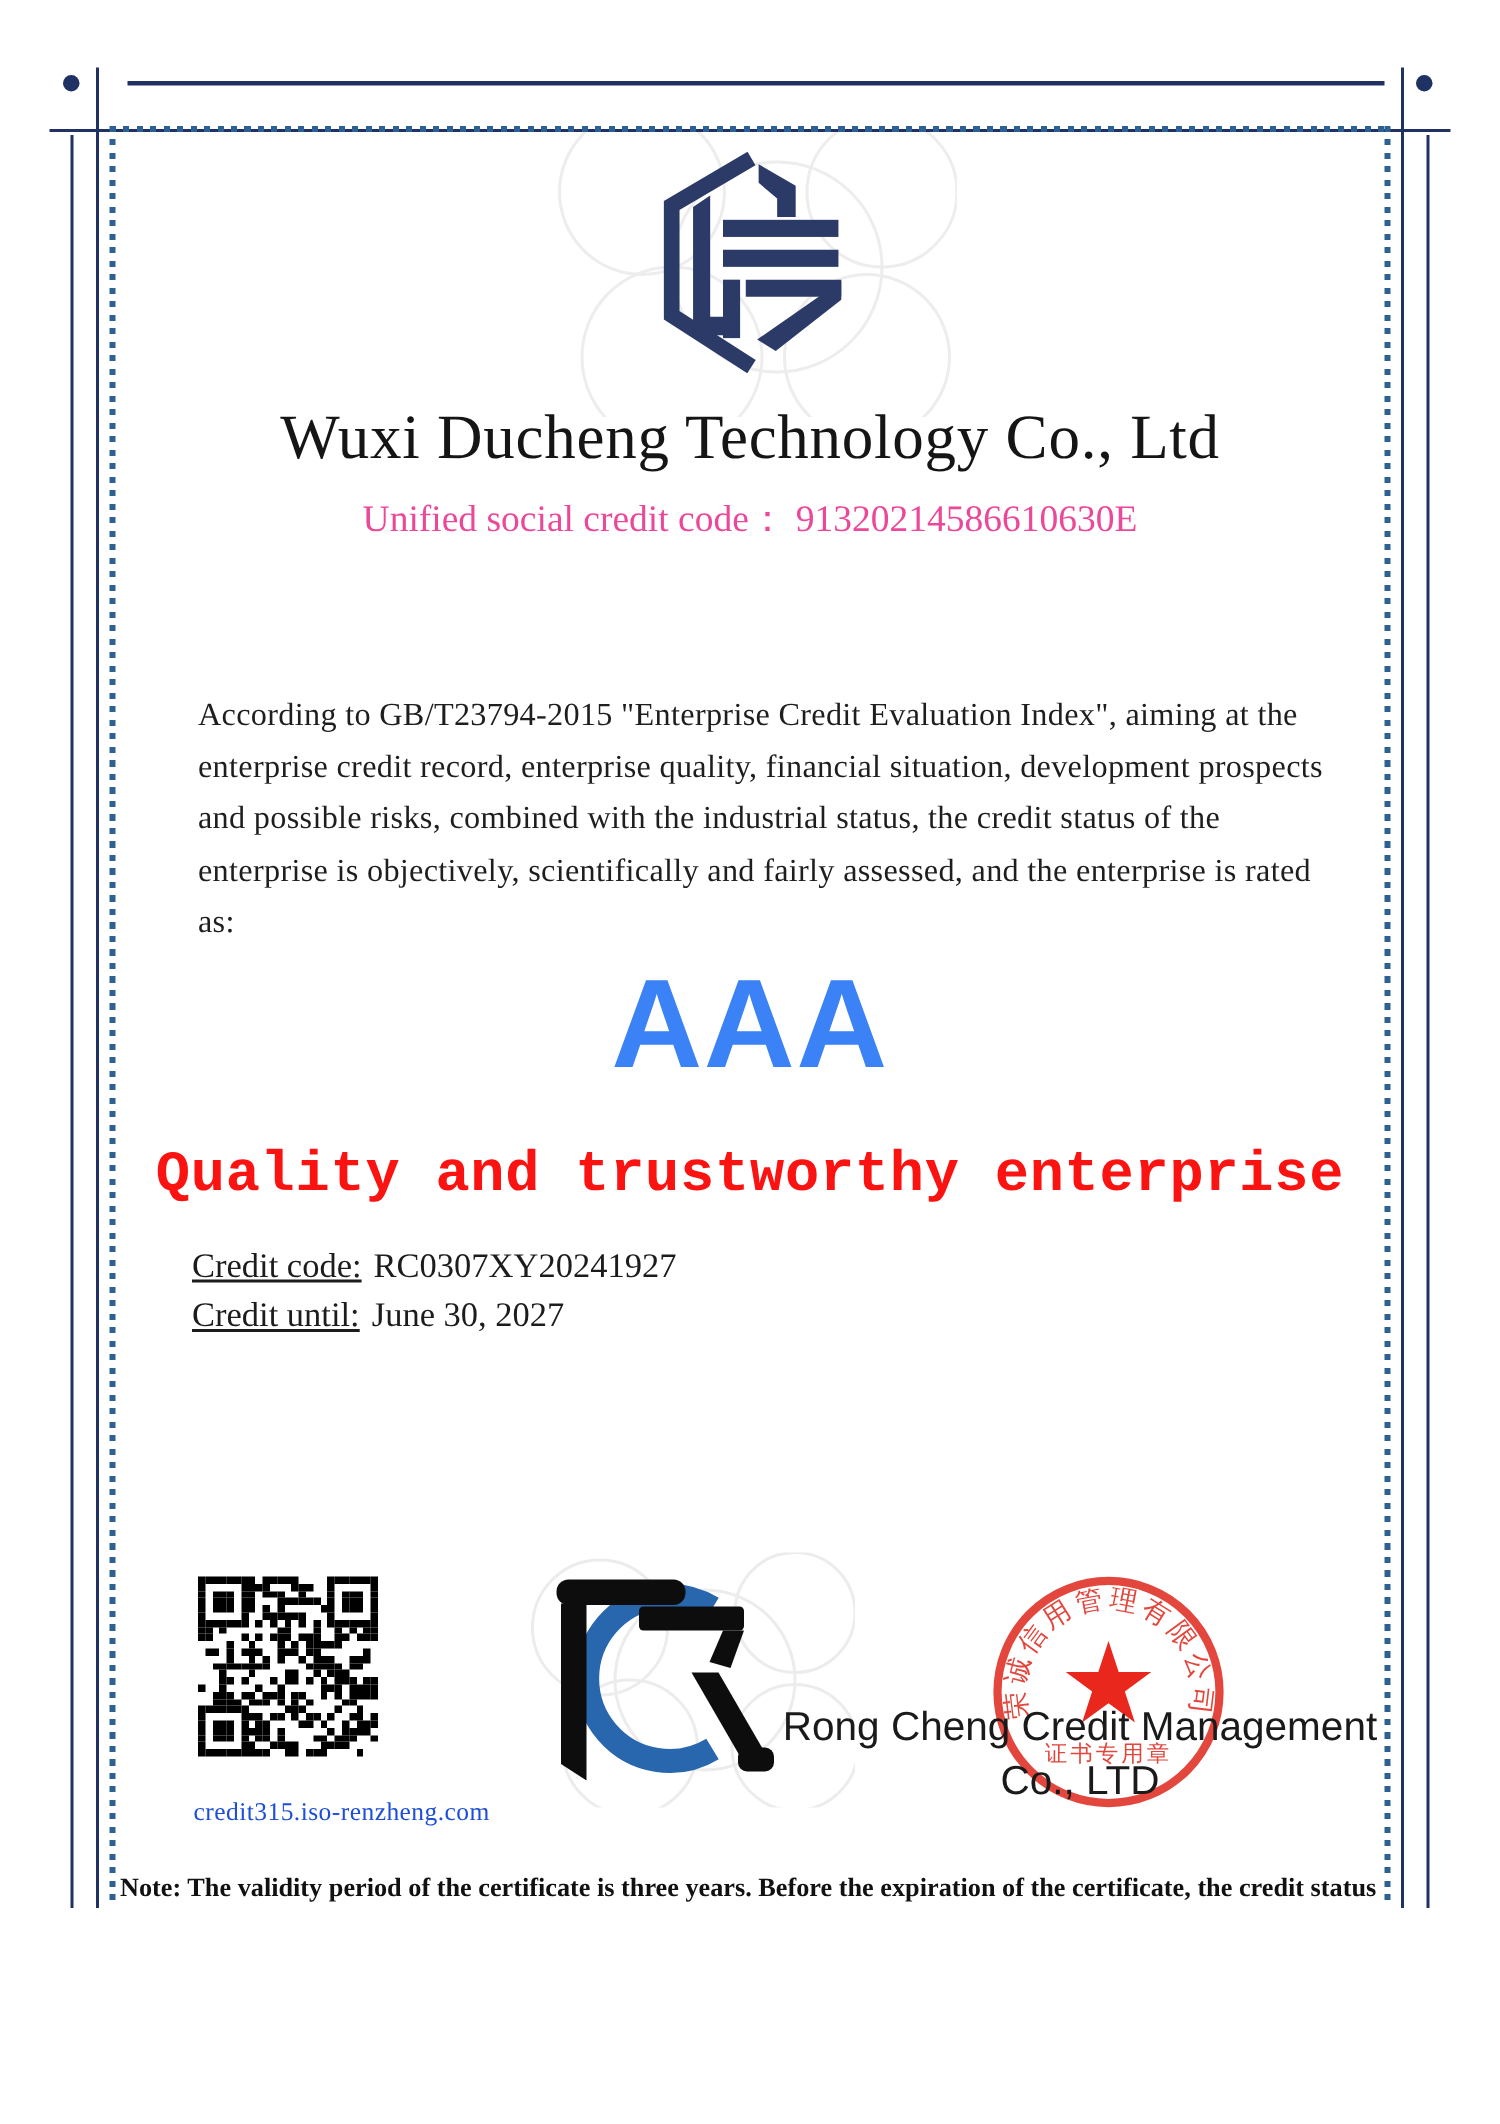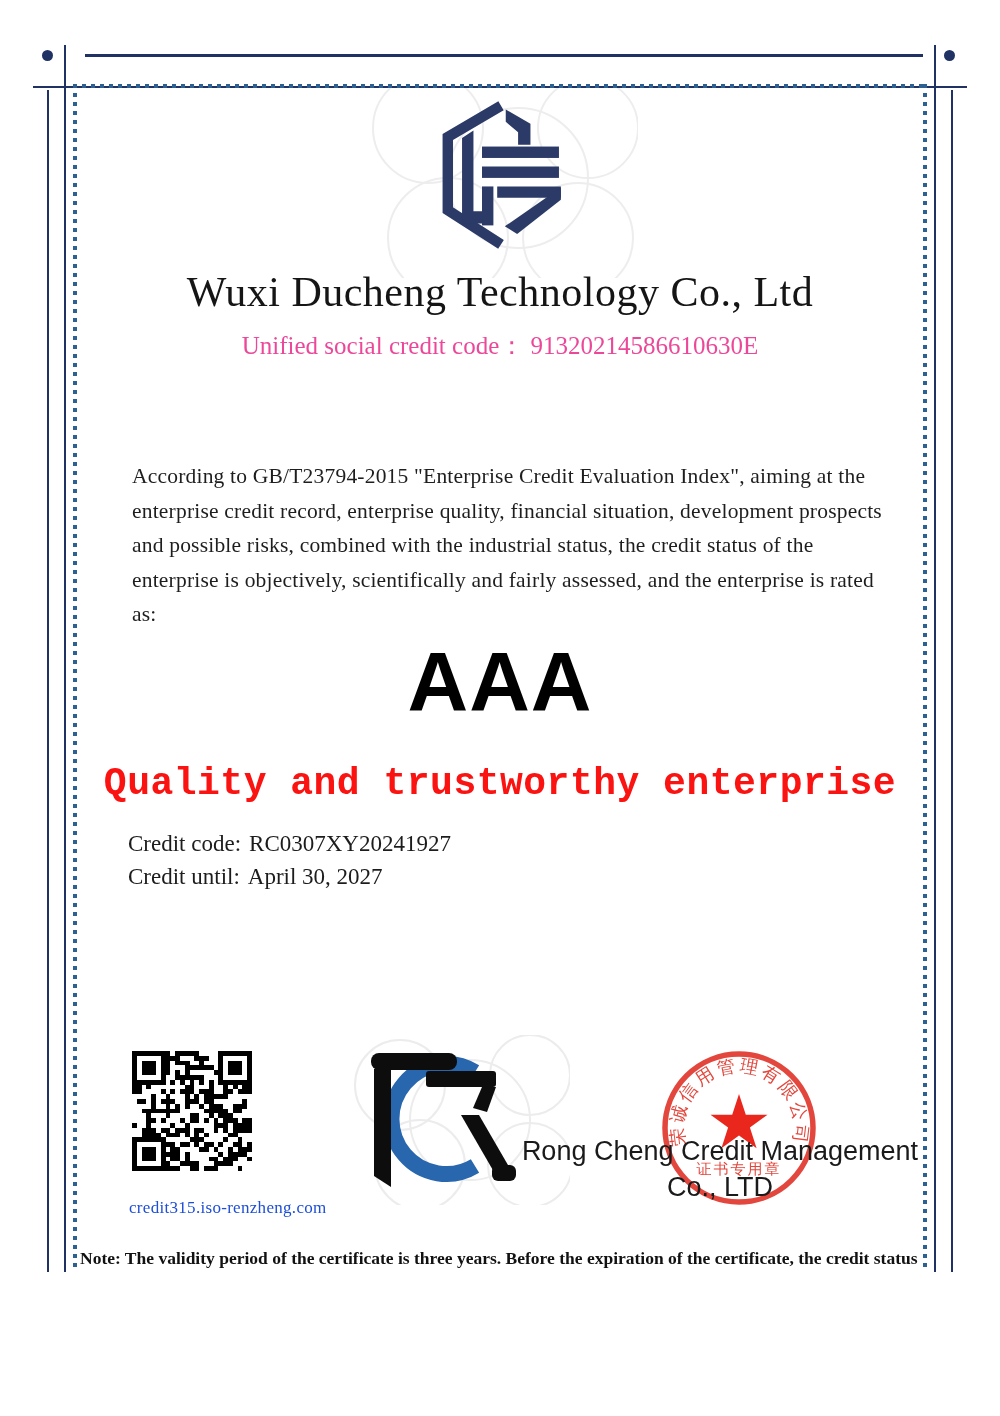--- a/index.html
+++ b/index.html
@@ -26,30 +26,30 @@
     position:absolute; left:0; top:329px; width:100%;
     text-align:center; font-size:25px; color:#ec4899;
   }
   .paragraph{
     position:absolute; left:132px; top:459px; width:752px; margin:0;
     font-size:21.5px; line-height:34.6px; color:#1e1e1e; letter-spacing:0.2px;
   }
   .rating{
     position:absolute; left:0; top:636px; width:100%;
     text-align:center; font-family:"Liberation Sans", sans-serif;
-    font-size:84px; font-weight:bold; color:#000000; line-height:1.1; letter-spacing:1px;
+    font-size:84px; font-weight:bold; color:#3b82f6; line-height:1.1; letter-spacing:1px;
   }
   .slogan{
     position:absolute; left:0; top:762px; width:100%;
     text-align:center; font-family:Liberation Mono, monospace;
     font-size:38px; font-weight:bold; color:#fb1311; letter-spacing:0.5px;
   }
   .details{position:absolute; left:128px; top:827px; font-size:23px; color:#1c1c1c;}
   .details .row{line-height:33px;}
-  .details .lbl{margin-right:8px;}
+  .details .lbl{margin-right:8px;text-decoration:underline;}
   .qr{
     position:absolute; left:132px; top:1051px; width:120px; height:120px;
     display:grid; grid-template-columns:repeat(25,4.8px); grid-template-rows:repeat(25,4.8px);
     background:#fff;
   }
   .qr .m{background:#000;}
   .qr-caption{
     position:absolute; left:129px; top:1198px; font-size:17px; color:#1d4ed8; letter-spacing:0.3px;
   }
   .rc-logo{position:absolute; left:366px; top:1045px; width:150px; height:148px;}
@@ -136,21 +136,21 @@
 
     <div class="rating">AAA</div>
 
     <div class="slogan">Quality and trustworthy enterprise</div>
 
     <div class="details">
       <div class="row">
         <span class="lbl">Credit code:</span><span>RC0307XY20241927</span>
       </div>
       <div class="row">
-        <span class="lbl">Credit until:</span><span>April 30, 2027</span>
+        <span class="lbl">Credit until:</span><span>June 30, 2027</span>
       </div>
     </div>
 
     <div class="qr" id="qr">
         <div class="m"></div>
         <div class="m"></div>
         <div class="m"></div>
         <div class="m"></div>
         <div class="m"></div>
         <div class="m"></div>

